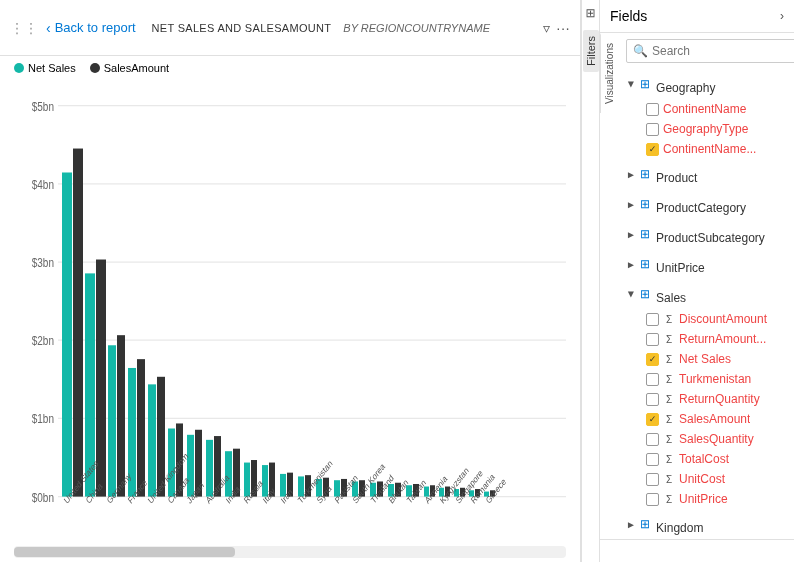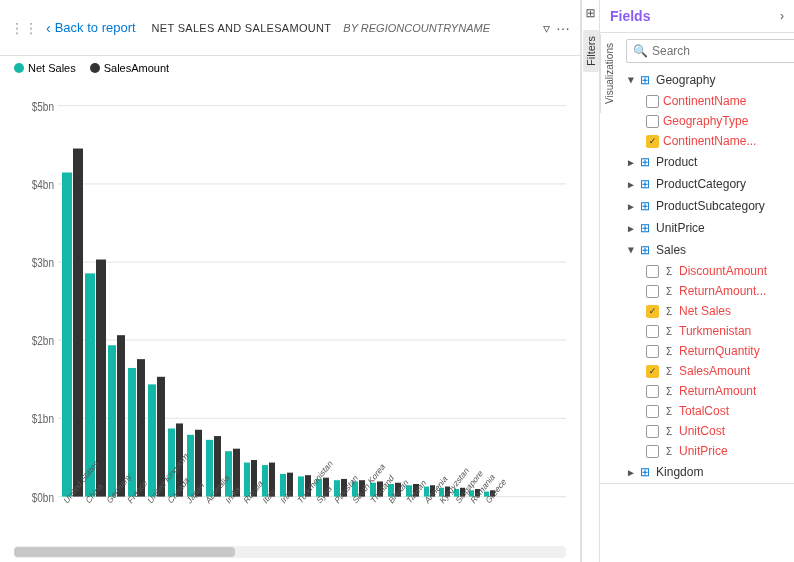--- a/index.html
+++ b/index.html
@@ -35,38 +35,38 @@
     .filters-text { writing-mode: vertical-rl; transform: rotate(180deg); font-size: 11px; color: #333; margin-top: 10px; padding: 6px 2px; background: #e8e8e8; border-radius: 2px; }
     .filters-icon { font-size: 12px; color: #555; margin-top: 6px; }
 
     
     .right-panel { width: 195px; display: flex; flex-direction: column; border-left: 1px solid #e0e0e0; }
 
     
     .tabs-row { display: flex; border-bottom: 1px solid #e0e0e0; }
     .tab { flex: 1; text-align: center; padding: 8px 4px; font-size: 11px; color: #555; cursor: pointer; border-bottom: 2px solid transparent; }
     .panel-header { display: flex; align-items: center; justify-content: space-between; padding: 8px 10px; border-bottom: 1px solid #e0e0e0; }
-    .panel-title { font-size: 14px; font-weight: 700; color: #8b5cf6; }
+    .panel-title { font-size: 14px; font-weight: 400; color: #000000; }
     .panel-chevron { font-size: 12px; color: #555; cursor: pointer; }
 
     
     .search-box { display: flex; align-items: center; margin: 6px 8px; border: 1px solid #ccc; border-radius: 2px; padding: 4px 6px; gap: 4px; }
     .search-icon { color: #555; font-size: 12px; }
     .search-input { border: none; outline: none; font-size: 12px; flex: 1; color: #333; }
 
     
     .fields-list { flex: 1; overflow-y: auto; overflow-x: hidden; }
     .fields-list::-webkit-scrollbar { width: 6px; }
     .fields-list::-webkit-scrollbar-thumb { background: #ccc; border-radius: 3px; }
 
     .group-row { display: flex; align-items: center; padding: 4px 8px; cursor: pointer; gap: 4px; }
     .chevron { font-size: 10px; color: #555; width: 10px; }
     .chevron.open { transform: rotate(90deg); display: inline-block; }
     .table-icon { color: #0078d4; font-size: 12px; margin-right: 2px; }
-    .group-label { font-size: 12px; color: #333; font-weight: 500; }
+    .group-label { font-size: 12px; color: #333; font-weight: 500; margin-top: 8px; }
 
     .field-row { display: flex; align-items: center; padding: 3px 8px 3px 28px; cursor: pointer; gap: 4px; }
     .checkbox { width: 13px; height: 13px; border: 1px solid #999; border-radius: 2px; display: flex; align-items: center; justify-content: center; flex-shrink: 0; }
     .checkbox.checked { background: #f6c027; border-color: #f6c027; }
     .checkbox.checked::after { content: '✓'; font-size: 9px; color: #333; }
     .sigma-icon { color: #555; font-size: 10px; width: 12px; text-align: center; }
     .field-label { font-size: 12px; color: #ef4444; white-space: nowrap; overflow: hidden; text-overflow: ellipsis; max-width: 110px; }
   </style>
 </head>
 <body>
@@ -363,21 +363,21 @@
         </div>
         <div class="field-row">
           <div class="checkbox checked"></div>
           <span class="sigma-icon">Σ</span>
           <span class="field-label">SalesAmount</span>
 
         </div>
         <div class="field-row">
           <div class="checkbox"></div>
           <span class="sigma-icon">Σ</span>
-          <span class="field-label">ReturnAmount</span>
+          <span class="field-label">SalesQuantity</span>
         </div>
         <div class="field-row">
           <div class="checkbox"></div>
           <span class="sigma-icon">Σ</span>
           <span class="field-label">TotalCost</span>
         </div>
         <div class="field-row">
           <div class="checkbox"></div>
           <span class="sigma-icon">Σ</span>
           <span class="field-label">UnitCost</span>

